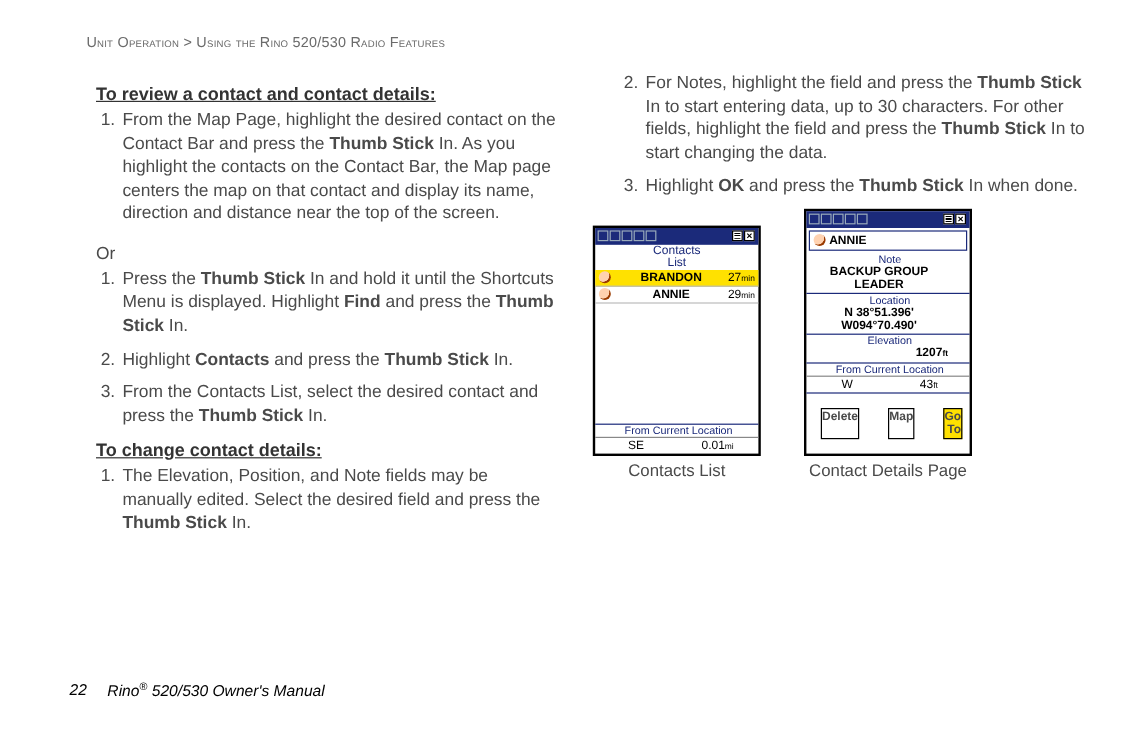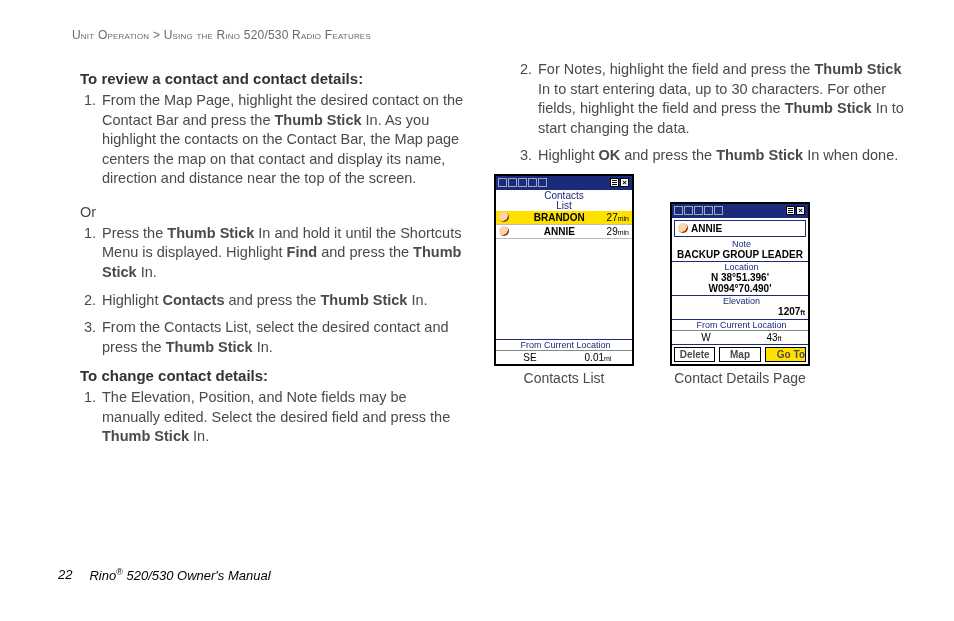--- a/index.html
+++ b/index.html
@@ -30,20 +30,21 @@
   }
   .col {
     flex: 1 1 0;
     min-width: 0;
   }
   .heading {
     font-weight: bold;
     color: #333;
     font-size: 15px;
     margin: 10px 0 4px 22px;
+    text-decoration: underline;
   }
   ol {
     margin: 0 0 8px 0;
     padding-left: 42px;
     font-size: 14.5px;
     line-height: 1.35;
   }
   ol li {
     padding-left: 2px;
     margin-bottom: 8px;
@@ -157,38 +158,38 @@
   
   .device.details .label {
     font-size: 9px;
     color: #1b2a7a;
     padding-left: 3px;
     line-height: 10px;
   }
   .device.details .field {
     font-size: 10px;
     color: #000;
-    padding: 0 3px 1px 3px;
+    padding: 0 18px 1px 3px;
     font-weight: bold;
     border-bottom: 1px solid #1b2a7a;
     line-height: 11px;
     min-height: 11px;
   }
   .device.details .top-name {
     display:flex; align-items:center; gap:3px;
     font-size:10px; font-weight:bold; color:#000;
     padding: 2px 3px; border:1px solid #1b2a7a; margin:2px; background:#fff;
   }
   .device.details .pos { text-align:center; font-weight:bold; }
   .device.details .buttons {
     display:flex; border-top:1px solid #1b2a7a;
   }
   .device.details .buttons > div {
     flex:1; text-align:center; font-size:10px; font-weight:bold;
-    border:1px solid #000; margin:2px; padding:1px 0; line-height:11px;
+    border:1px solid #000; margin:12px; padding:1px 0; line-height:11px;
   }
   .device.details .buttons > div.hl { background:#ffe100;text-align:right; }
 
   
   .page-footer {
     position: absolute;
     bottom: 38px;
     left: 58px;
     right: 50px;
     display: flex;

